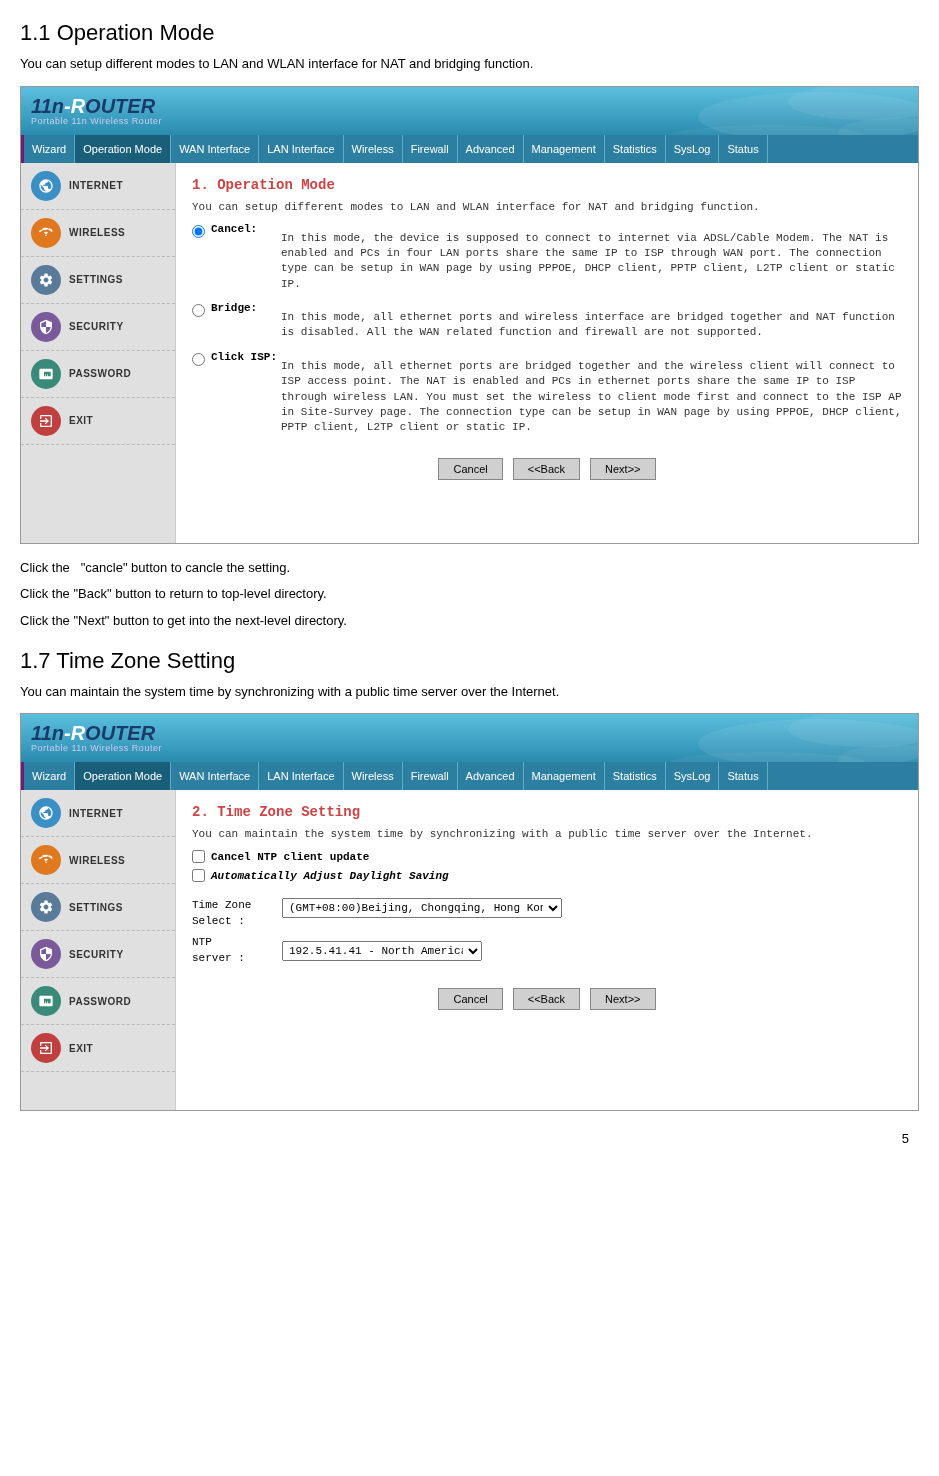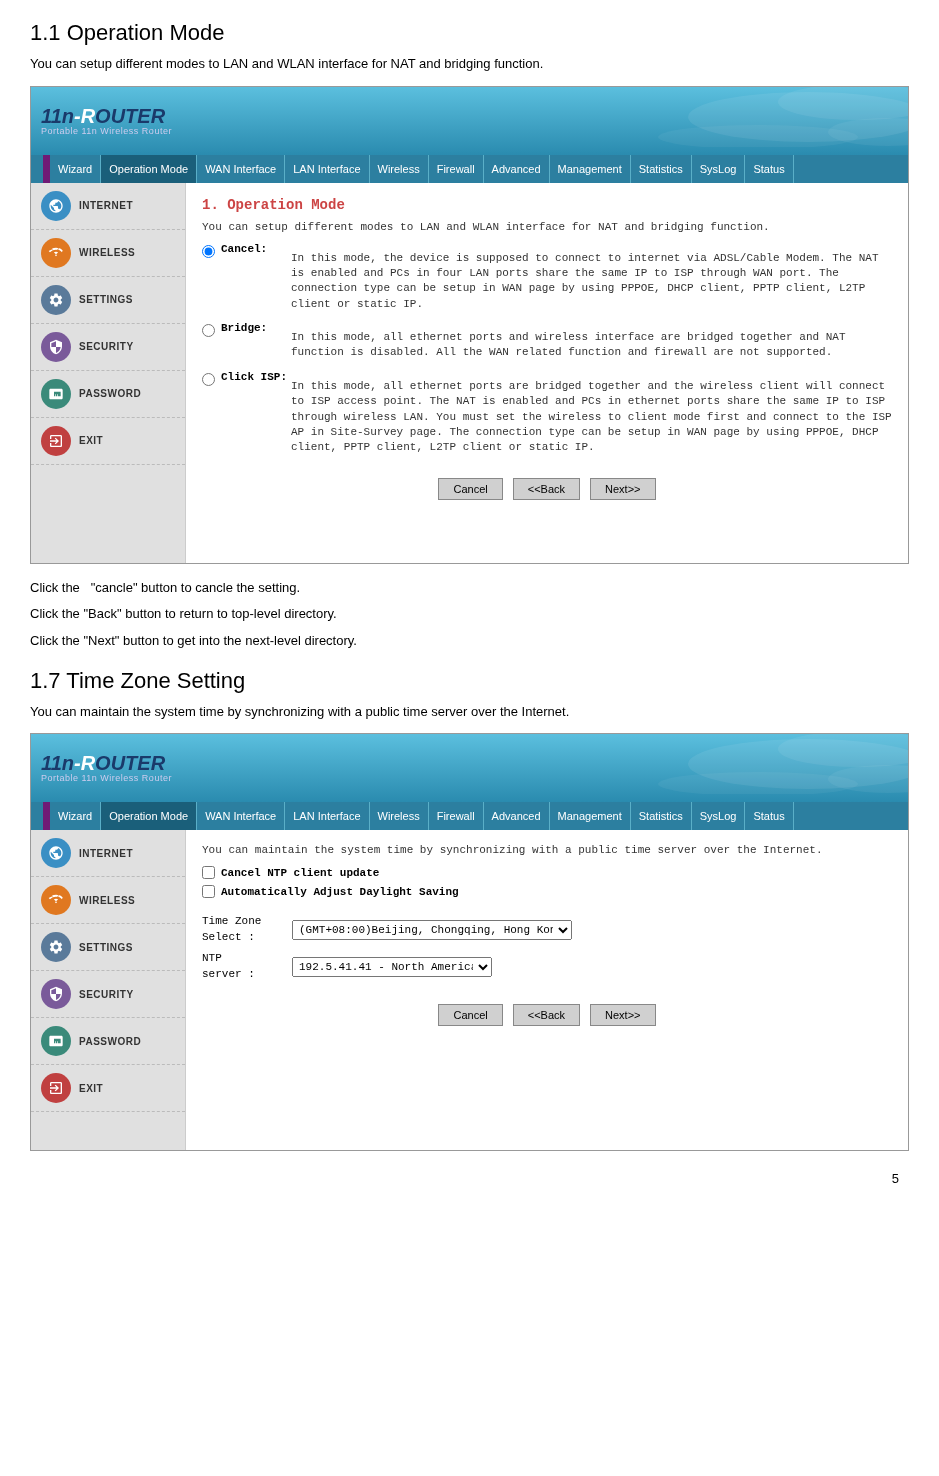--- a/index.html
+++ b/index.html
@@ -4,21 +4,21 @@
   <style>
     * { margin: 0; padding: 0; box-sizing: border-box; }
     body {
       font-family: Arial, sans-serif;
       background: #fff;
       width: 939px;
       font-size: 14px;
       color: #000;
     }
     .page-content {
-      padding: 20px 30px;
+      padding: 20px 20px;
     }
     h1.section-title {
       font-size: 22px;
       font-weight: normal;
       margin-bottom: 8px;
       font-family: Arial, sans-serif;
     }
     p.section-desc {
       font-size: 13px;
       line-height: 1.5;
@@ -26,21 +26,21 @@
     }
 
     
     .router-frame {
       border: 1px solid #999;
       margin-bottom: 14px;
       background: #fff;
     }
     .router-header {
       background: linear-gradient(to bottom, #5bbfde, #2a8baf);
-      height: 68px;
+      height: 48px;
       display: flex;
       align-items: center;
       padding: 0 10px;
       position: relative;
     }
 
     
     .nav-bar {
       background: #2c7fa0;
       display: flex;
@@ -51,22 +51,21 @@
       color: #fff;
       font-size: 11px;
       padding: 0 8px;
       display: flex;
       align-items: center;
       cursor: pointer;
       white-space: nowrap;
       border-right: 1px solid #5aafc8;
     }
     .nav-item:first-child {
-      border-left: 7px solid #701a75;
-      margin-left: 12px;
+      border-left: 3px solid #701a75;
     }
     .nav-item.active {
       background: #1a5f7a;
     }
 
     
     .router-body {
       display: flex;
       min-height: 380px;
       background: #e8e8e8;
@@ -448,34 +447,35 @@
           <div class="sidebar-icon red">
             <svg viewBox="0 0 24 24" xmlns="http://www.w3.org/2000/svg">
                 <path d="M10.09 15.59L11.5 17l5-5-5-5-1.41 1.41L12.67 11H3v2h9.67l-2.58 2.59zM19 3H5c-1.11 0-2 .9-2 2v4h2V5h14v14H5v-4H3v4c0 1.1.89 2 2 2h14c1.1 0 2-.9 2-2V5c0-1.1-.9-2-2-2z"></path>
               </svg>
           </div>
           <span class="sidebar-label">EXIT</span>
         </div>
       </div>
 
       <div class="main-content">
+        <div class="main-title">2. Time Zone Setting</div>
         <div class="main-desc">You can maintain the system time by synchronizing with a public time server over the Internet.</div>
 
         <div class="ntp-row" style="margin-top:8px;">
           <input type="checkbox" style="">
           <span style="font-family:'Courier New',monospace;font-size:11px;font-weight:bold;">Cancel NTP client update</span>
         </div>
         <div class="ntp-row">
           <input type="checkbox" style="">
-          <span style="font-family:'Courier New',monospace;font-size:11px;font-weight:bold;">Automatically Adjust Daylight Saving</span>
+          <span style="font-family:'Courier New',monospace;font-size:11px;font-weight:bold;font-style:italic;">Automatically Adjust Daylight Saving</span>
         </div>
 
         <div style="height:10px;"></div>
 
-        <div style="display:flex;align-items:center;margin-bottom:6px;">
+        <div style="display:flex;align-items:flex-start;margin-bottom:6px;">
           <div style="width:90px;font-size:11px;font-family:'Courier New',monospace;line-height:1.4;">
             <span>Time Zone</span><br>
             <span>Select :</span>
           </div>
           <select class="form-select">
             <option>(GMT+08:00)Beijing, Chongqing, Hong Kong, Urumqi</option>
           </select>
         </div>
 
         <div style="display:flex;align-items:center;margin-bottom:6px;">

